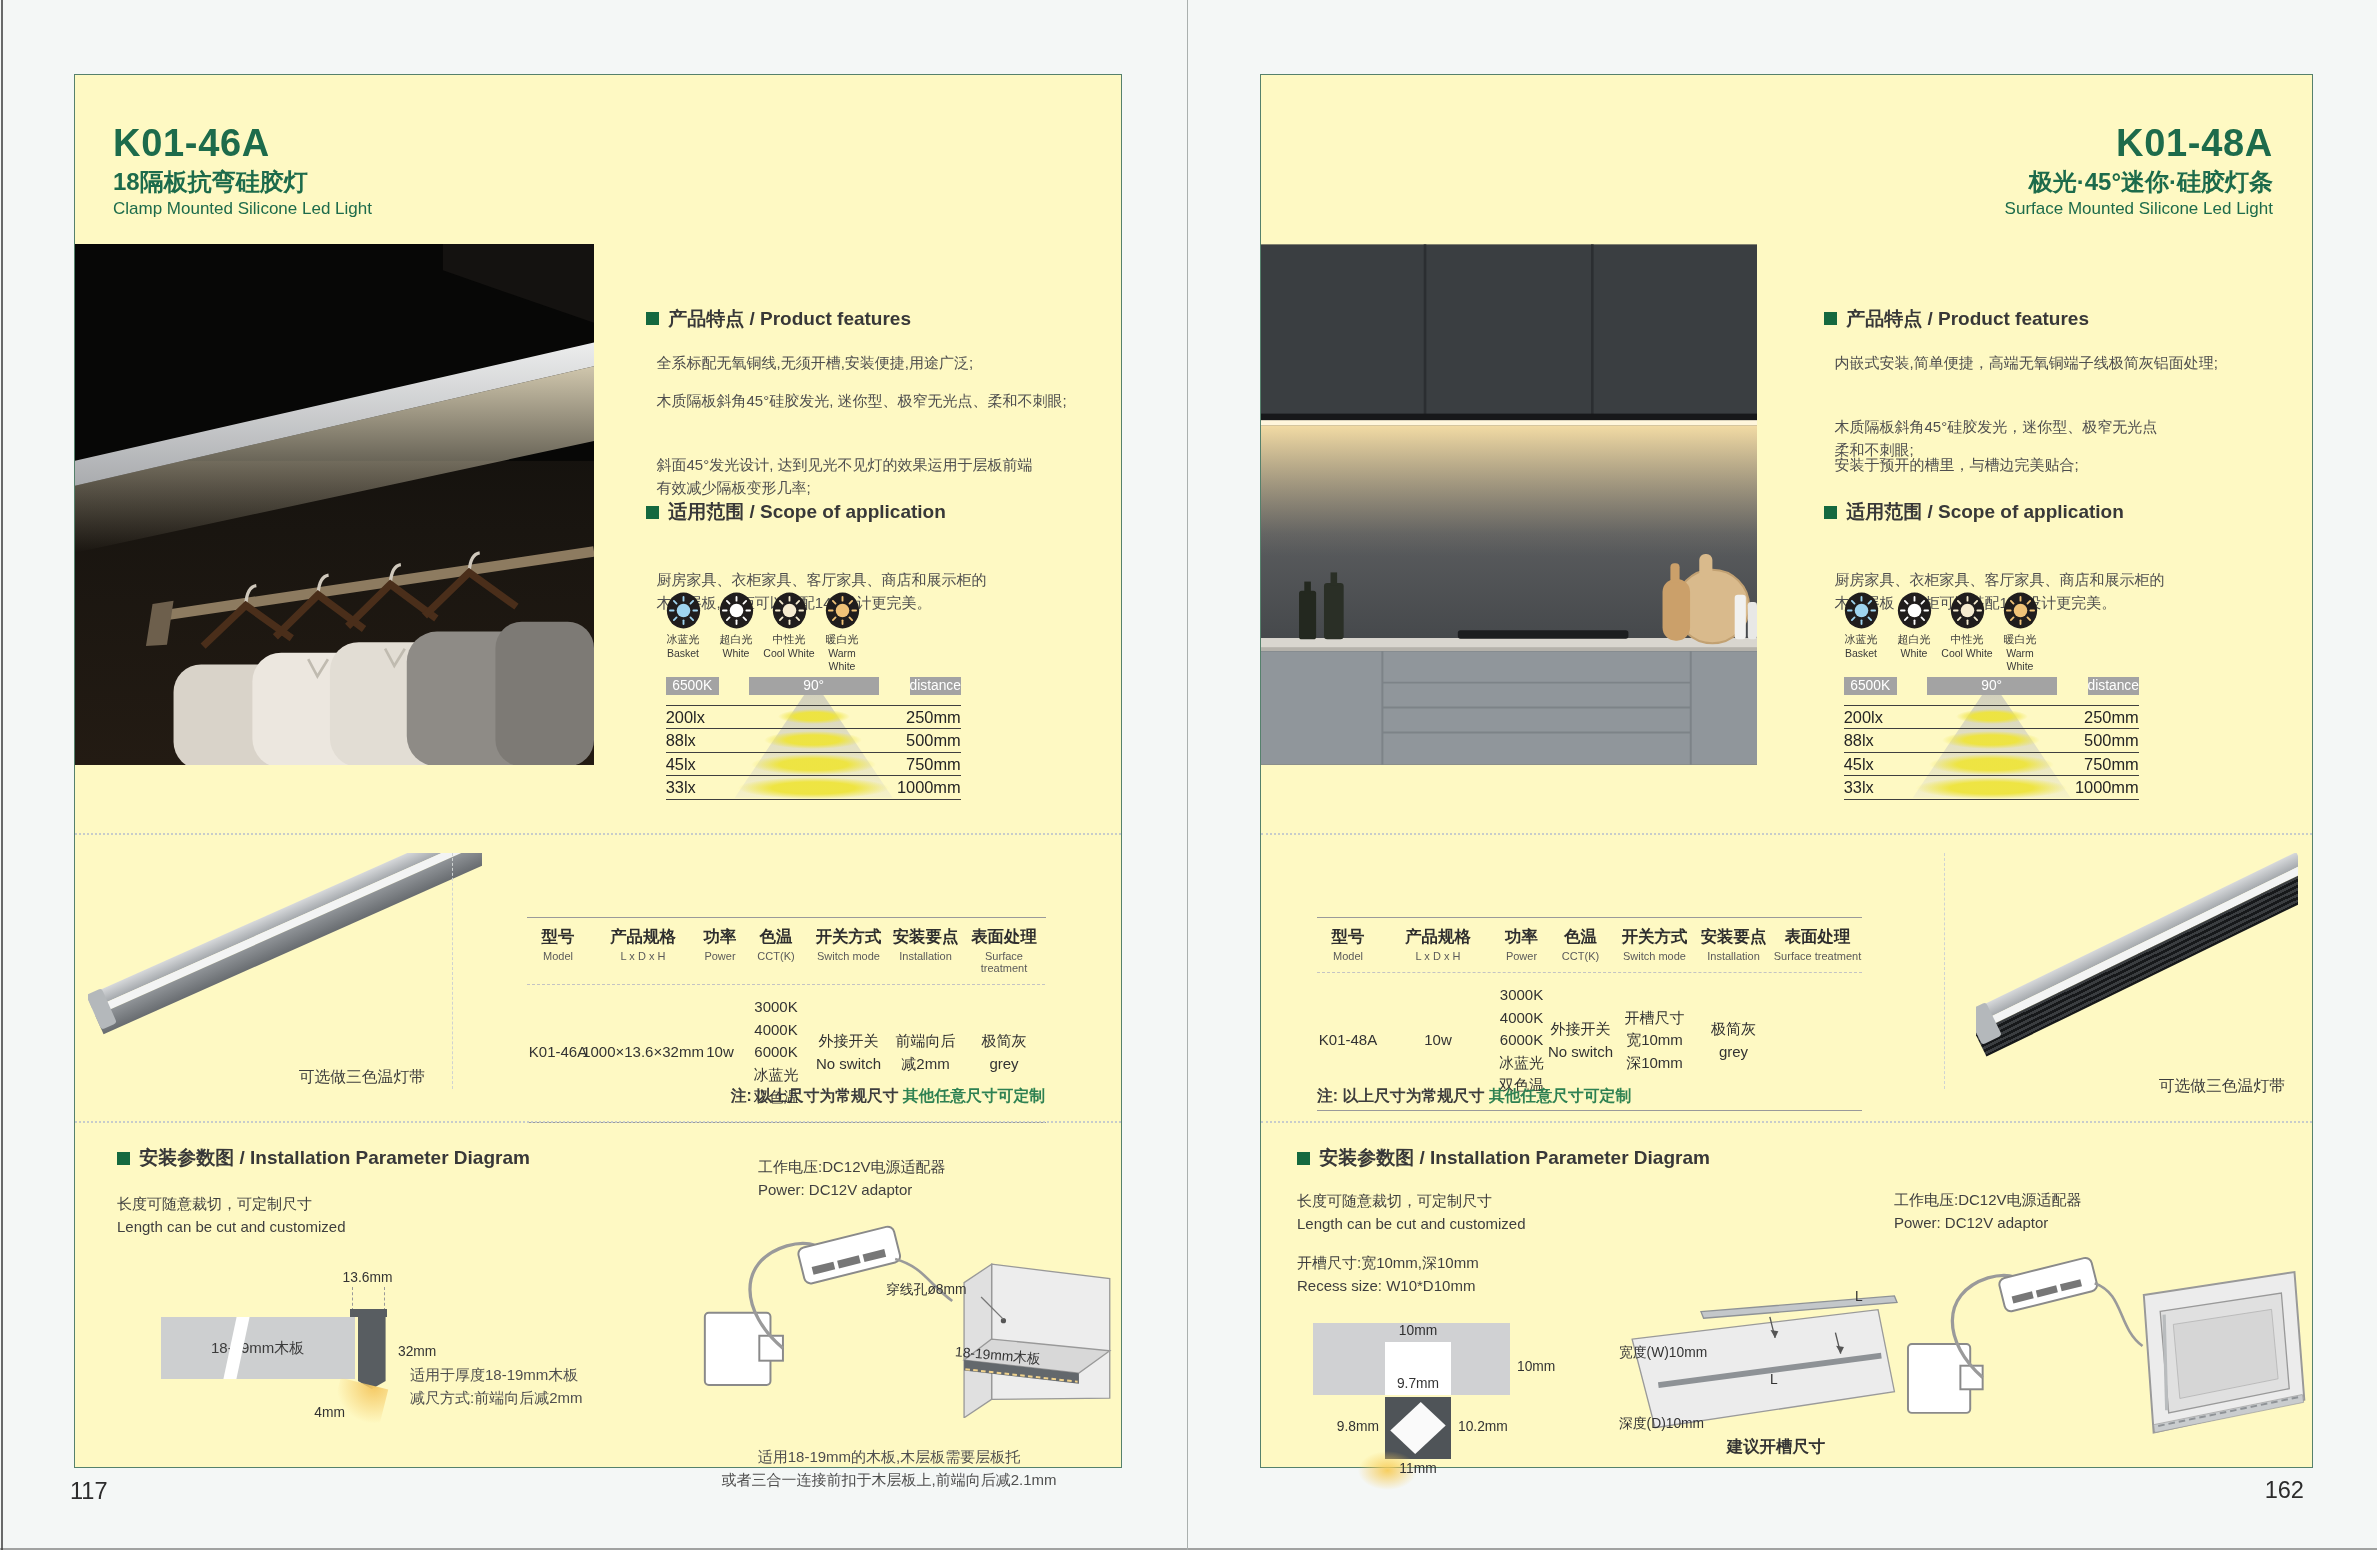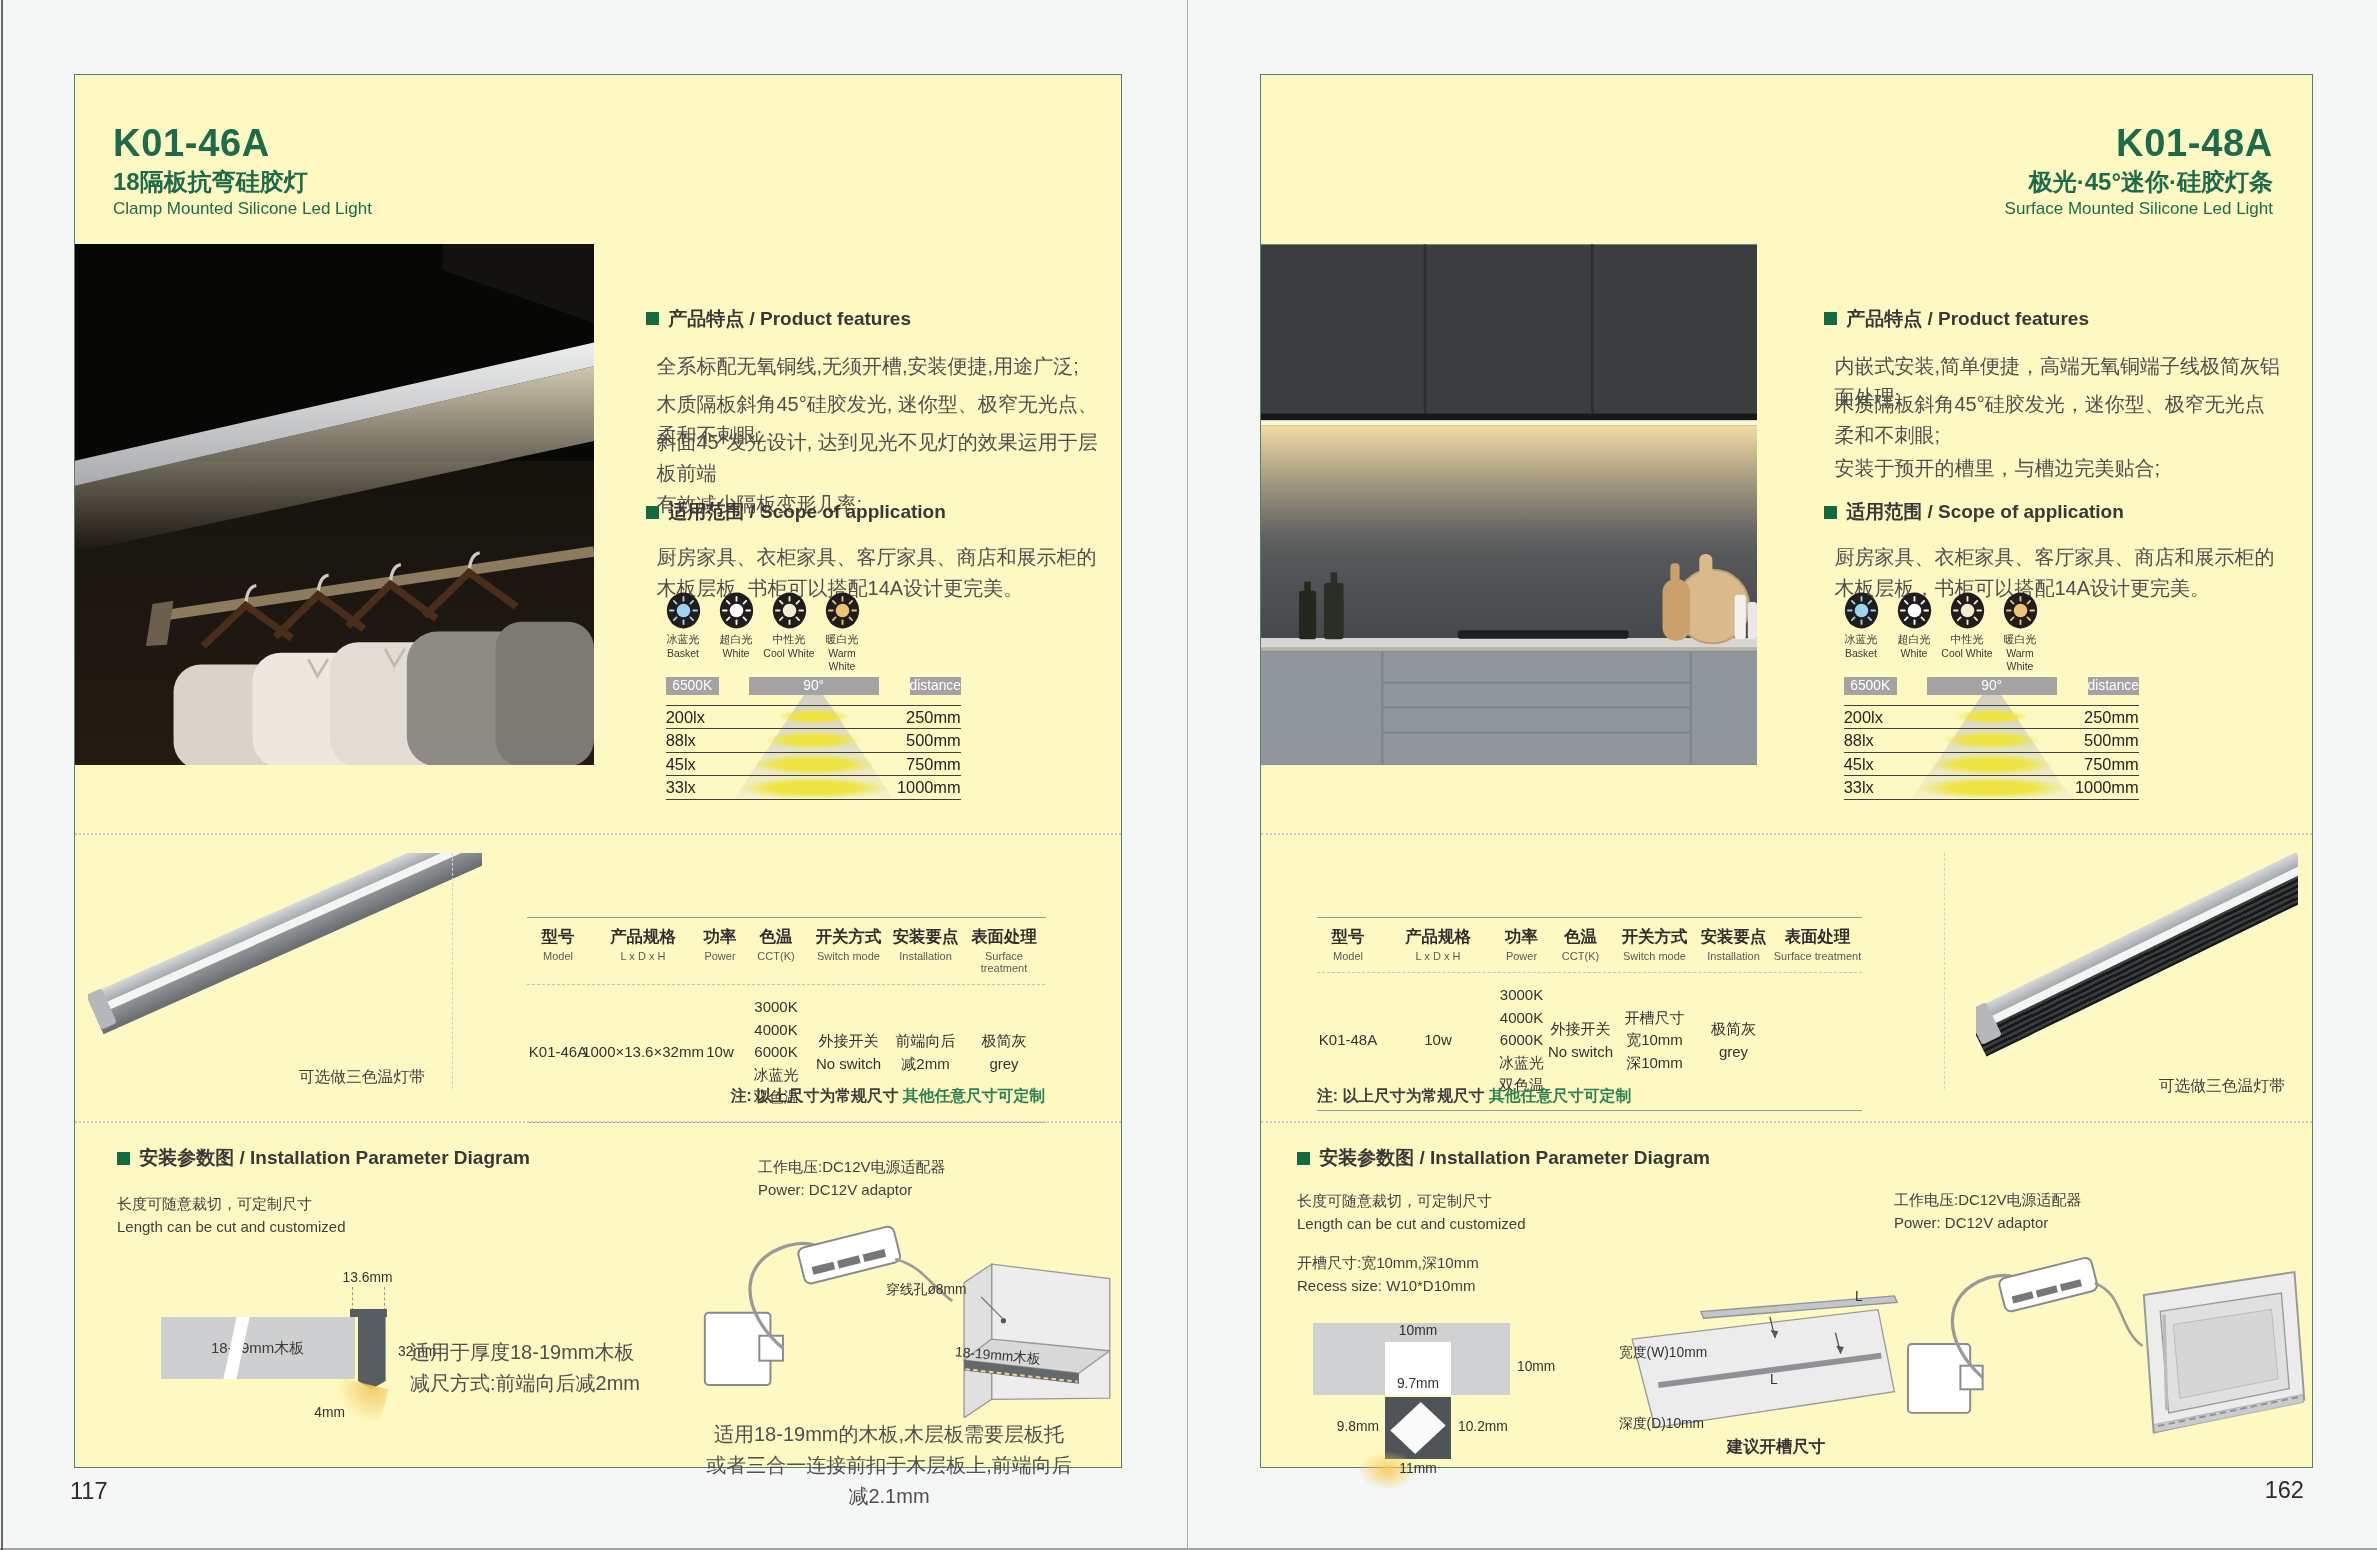--- a/index.html
+++ b/index.html
@@ -11,22 +11,22 @@
   .card{position:absolute;top:74px;height:1392px;background:#fef9c3;border:1.3px solid #55816c;}
   #card-l{left:74px;width:1046px;}
   #card-r{left:1260px;width:1051px;}
   .abs{position:absolute;}
   .model{font-size:38px;font-weight:800;color:#1d6b4b;letter-spacing:0.7px;line-height:1;}
   .sub-cn{font-size:24px;font-weight:700;color:#1d6b4b;line-height:1;}
   .sub-en{font-size:17px;font-weight:500;color:#1d6b4b;line-height:1;text-align:right;}
   .sec-h{display:flex;align-items:center;gap:9.2px;}
   .sec-h .sq{width:13px;height:13px;background:#15693f;flex:none;}
   .sec-h .t{font-size:19px;font-weight:700;color:#383838;white-space:nowrap;}
-  .para{font-size:20px;color:#4f4f4f;line-height:1.55;}
-  .pre{white-space:pre-line;}
+  .para{font-size:15px;color:#4f4f4f;line-height:1.55;}
+  .pre{white-space:pre-line;margin-top:26px;}
   .mode-row{display:flex;}
   .mode{width:53px;text-align:center;}
   .mode svg{width:37px;height:37px;display:block;margin:0 auto;}
   .mode .cn{font-size:11px;color:#3a3a3a;margin-top:3.9px;line-height:1.25;}
   .mode .en{font-size:10.5px;color:#3a3a3a;line-height:1.25;}
   .lux{position:absolute;width:295px;}
   .bar{position:absolute;height:17.7px;background:#a3a3a3;color:#fff;font-size:13.8px;
        display:flex;align-items:center;justify-content:center;top:0;}
   .cone{position:absolute;left:69px;top:17.7px;width:158px;height:103px;
         background:linear-gradient(180deg,rgba(185,185,185,.62),rgba(214,214,214,.22));

